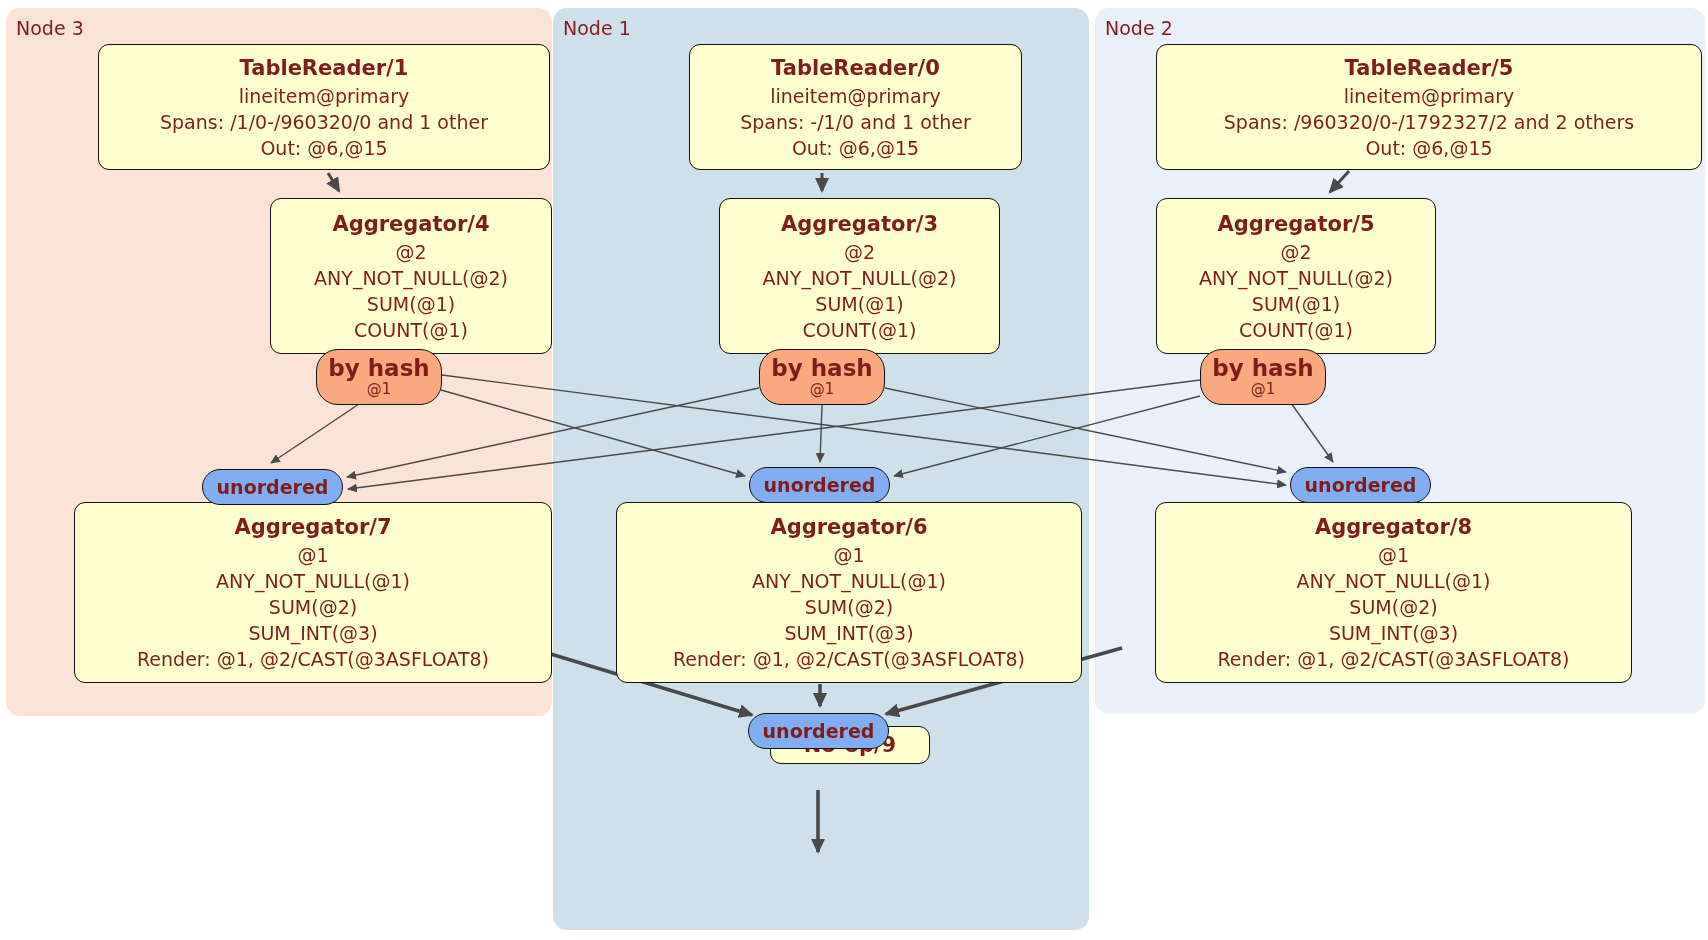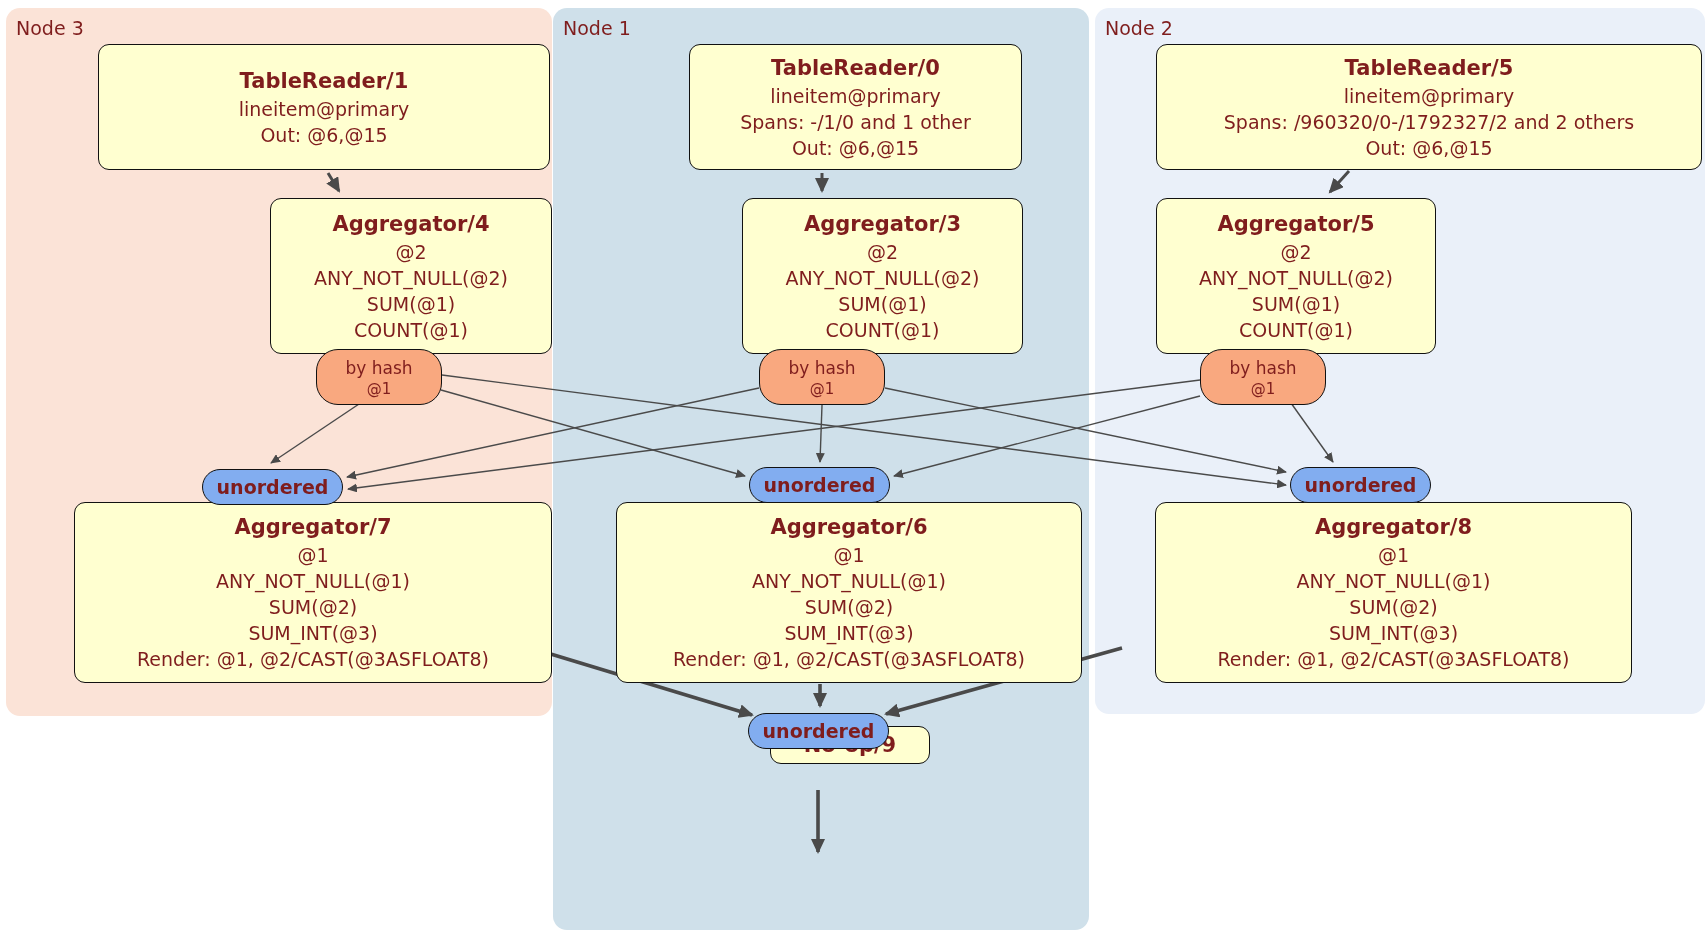--- a/index.html
+++ b/index.html
@@ -17,33 +17,33 @@
     position:absolute;background:#ffffd0;border:1.6px solid #111;border-radius:11px;
     z-index:2;display:flex;flex-direction:column;justify-content:center;align-items:center;
     text-align:center;box-sizing:border-box;padding:4px 0;margin-left:32px;
   }
   .box-title{font-weight:bold;font-size:21px;line-height:29px;white-space:nowrap;}
   .box-line{font-size:19px;line-height:26px;white-space:nowrap;}
   #box-tr1{left:66px;top:44px;width:452px;height:126px;}
   #box-tr0{left:657px;top:44px;width:333px;height:126px;}
   #box-tr2{left:1124px;top:44px;width:546px;height:126px;}
   #box-agg4{left:238px;top:198px;width:282px;height:156px;}
-  #box-agg3{left:710px;top:198px;width:281px;height:156px;}
+  #box-agg3{left:687px;top:198px;width:281px;height:156px;}
   #box-agg5{left:1124px;top:198px;width:280px;height:156px;}
   #box-agg7{left:42px;top:502px;width:478px;height:181px;}
   #box-agg6{left:584px;top:502px;width:466px;height:181px;}
   #box-agg8{left:1123px;top:502px;width:477px;height:181px;text-align:right;}
   #box-noop{left:738px;top:726px;width:160px;height:38px;}
   #box-response{left:731px;top:859px;width:176px;height:40px;}
   .pill{
     position:absolute;border:1.6px solid #111;z-index:3;display:flex;flex-direction:column;
     justify-content:center;align-items:center;text-align:center;box-sizing:border-box;
   }
   .router{background:#f9a87f;border-radius:22px;}
-  .router-label{font-weight:normal;font-size:17px;line-height:23px;}
+  .router-label{font-weight:bold;font-size:23px;line-height:23px;}
   .router-key{font-size:15px;line-height:18px;}
   #router-node3{left:316px;top:349px;width:126px;height:56px;}
   #router-node1{left:759px;top:349px;width:126px;height:56px;}
   #router-node2{left:1200px;top:349px;width:126px;height:56px;}
   .sync{background:#82adf0;border-radius:18px;}
   .sync-label{font-weight:bold;font-size:19px;line-height:20px;}
   #sync-node3{left:202px;top:469px;width:141px;height:36px;}
   #sync-node1{left:749px;top:467px;width:141px;height:36px;}
   #sync-node2{left:1290px;top:467px;width:141px;height:36px;}
   #sync-final{left:748px;top:713px;width:141px;height:36px;}
@@ -98,20 +98,21 @@
     </g>
 
     <g stroke="#4a4a4a" stroke-width="3.6" fill="none">
       <line x1="818" y1="790" x2="818" y2="852" marker-end="url(#arr-thick)"></line>
     </g>
   </svg>
 
   <div class="box" id="box-tr1">
     <div class="box-title">TableReader/1</div>
     <div class="box-line">lineitem@primary</div>
+    <div class="box-line">Spans: /1/0-/960320/0 and 1 other</div>
     <div class="box-line">Out: @6,@15</div>
   </div>
   <div class="box" id="box-tr0">
     <div class="box-title">TableReader/0</div>
     <div class="box-line">lineitem@primary</div>
     <div class="box-line">Spans: -/1/0 and 1 other</div>
     <div class="box-line">Out: @6,@15</div>
   </div>
   <div class="box" id="box-tr2">
     <div class="box-title">TableReader/5</div>

